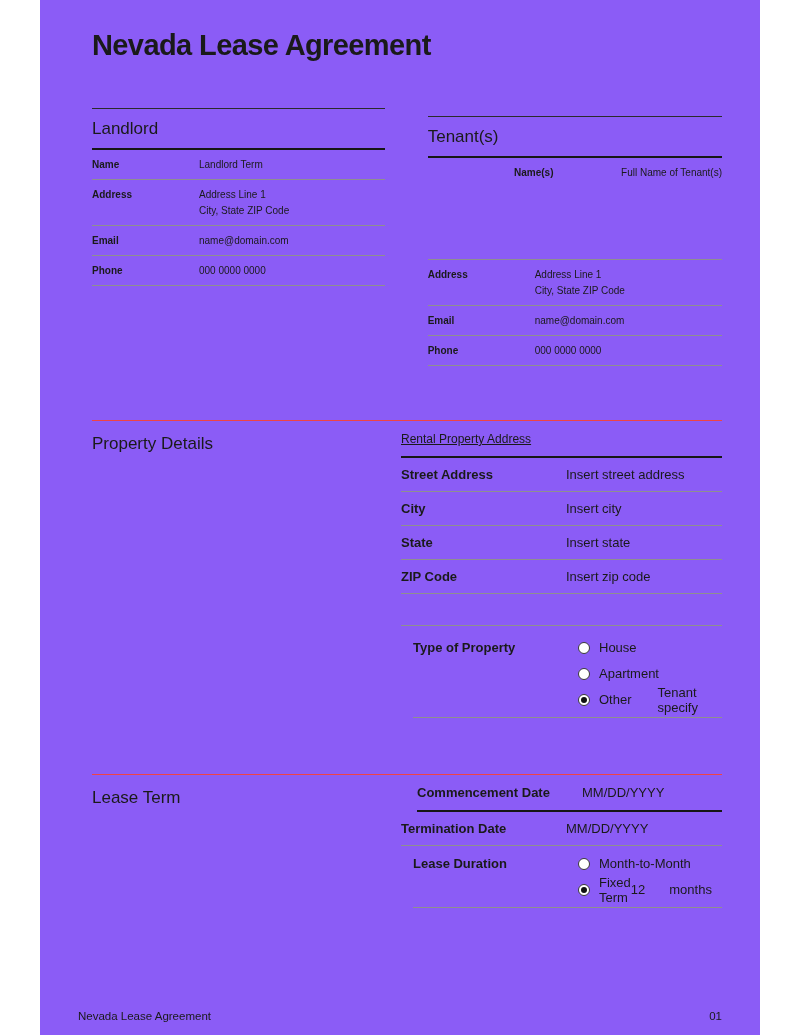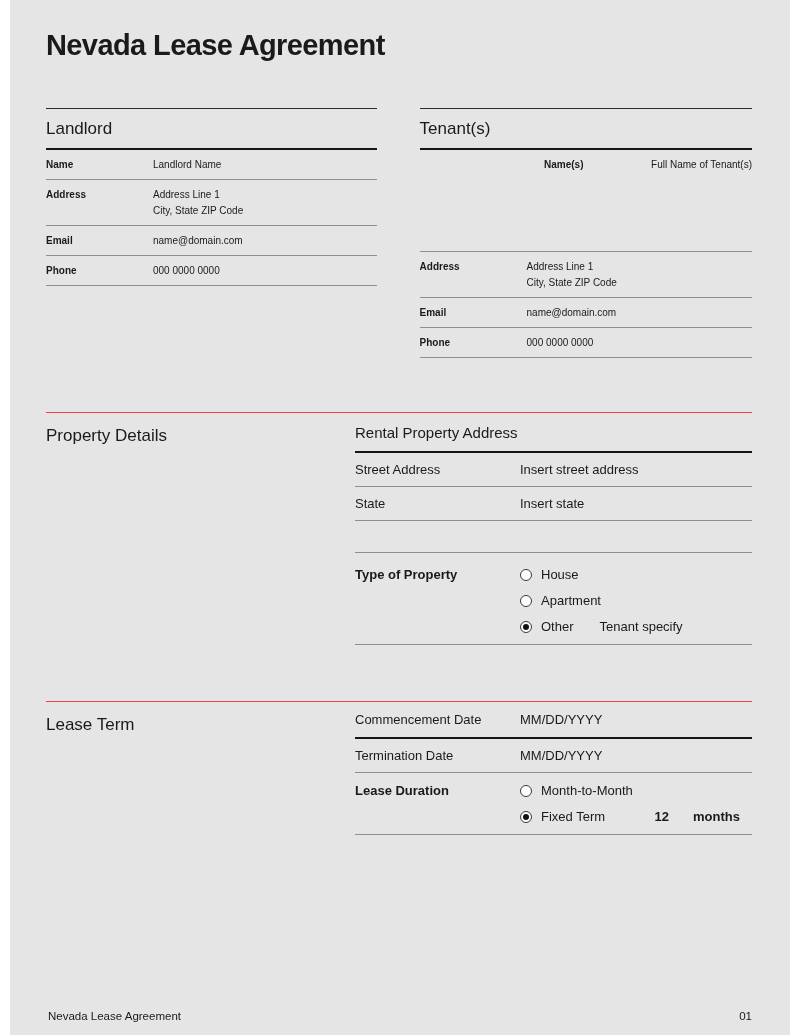--- a/index.html
+++ b/index.html
@@ -4,43 +4,43 @@
 <style>
   * { margin:0; padding:0; box-sizing:border-box; }
   html,body { background:#ffffff; }
   body {
     font-family:"Liberation Sans", sans-serif;
     color:#1a1a1a;
     -webkit-font-smoothing:antialiased;
   }
   .page {
     position:relative;
-    width:780px; height:1035px;
+    width:720px; height:1035px;
     margin:0 auto;
-    background:#e5e5e5;
-    padding:30px 38px 0 36px;
+    background:#8b5cf6;
+    padding:30px 38px 0 52px;
     overflow:hidden;
   }
   h1.doc-title {
     font-size:29px;
     font-weight:bold;
     letter-spacing:-0.6px;
     line-height:1.1;
   }
 
   
   .parties {
     margin-top:46px;
     display:flex;
     justify-content:space-between;
     align-items:flex-start;
     gap:43px;
   }
   .party { width:352px; border-top:1px solid #2b2b2b; }
-  .party.tenant { width:354px; }
+  .party.tenant { width:354px;margin-top:8px; }
   .sec-heading {
     font-size:17px;
     font-weight:normal;
     padding:10px 0 9px 0;
     border-bottom:2px solid #161616;
   }
   .frow {
     display:flex;
     align-items:flex-start;
     padding:7px 0 6px 0;
@@ -57,42 +57,44 @@
     display:flex;
     align-items:flex-start;
     border-top:1px solid #ef4444;
   }
   .wide-section.property { margin-top:54px; }
   .wide-section.lease { margin-top:56px; }
   .sec-left { width:309px; flex-shrink:0; padding-top:13px; }
   .sec-left .sec-title { font-size:17px; font-weight:normal; }
   .sec-right { flex:1; min-width:0; }
   .sub-heading {
-    font-size:15px;
+    font-size:12px;
     font-weight:normal;
     padding:11px 0 10px 0;
     border-bottom:2px solid #161616;
+    text-decoration:underline;
   }
   .prow {
     display:flex;
     align-items:flex-start;
     padding:9px 0 8px 0;
     border-bottom:1px solid #8f8f8f;
     font-size:13px;
     line-height:16px;
   }
-  .prow .plbl { width:165px; flex-shrink:0; font-weight:normal; }
-  .prow.strong-line { border-bottom:2px solid #161616; padding:10px 0 9px 0; }
+  .prow .plbl { width:165px; flex-shrink:0; font-weight:bold; }
+  .prow.strong-line { border-bottom:2px solid #161616; padding:10px 0 9px 0;margin-left:16px; }
   .spacer-row { height:32px; border-bottom:1px solid #8f8f8f; }
   .group-row {
     display:flex;
     align-items:flex-start;
     padding-top:13px;
     border-bottom:1px solid #8f8f8f;
     font-size:13px;
+    margin-left:12px;
   }
   .group-row .plbl { width:165px; flex-shrink:0; font-weight:bold; padding-top:1px; }
   .opts { flex:1; min-width:0; }
   .opt {
     display:flex;
     align-items:center;
     height:18px;
     margin-bottom:8px;
     font-size:13px;
   }
@@ -112,21 +114,20 @@
     width:6px; height:6px;
     background:#111;
     border-radius:50%;
   }
   .opt .hint { margin-left:26px; }
   .opt .fixed-val {
     margin-left:auto;
     display:flex;
     gap:24px;
     padding-right:12px;
-    font-weight:bold;
   }
 
   
   .footer {
     position:absolute;
     left:38px; right:38px; bottom:13px;
     display:flex;
     justify-content:space-between;
     font-size:11.5px;
     color:#1a1a1a;
@@ -138,21 +139,21 @@
 <div class="page">
 
   <h1 class="doc-title">Nevada Lease Agreement</h1>
 
   <div class="parties">
 
     <section class="party landlord">
       <div class="sec-heading">Landlord</div>
       <div class="frow">
         <div class="lbl">Name</div>
-        <div class="val">Landlord Name</div>
+        <div class="val">Landlord Term</div>
       </div>
       <div class="frow">
         <div class="lbl">Address</div>
         <div class="val">
           <div>Address Line 1</div>
           <div>City, State ZIP Code</div>
         </div>
       </div>
       <div class="frow">
         <div class="lbl">Email</div>
@@ -194,22 +195,30 @@
       <div class="sec-title">Property Details</div>
     </div>
     <div class="sec-right">
       <div class="sub-heading">Rental Property Address</div>
 
       <div class="prow">
         <div class="plbl">Street Address</div>
         <div class="pval">Insert street address</div>
       </div>
       <div class="prow">
+        <div class="plbl">City</div>
+        <div class="pval">Insert city</div>
+      </div>
+      <div class="prow">
         <div class="plbl">State</div>
         <div class="pval">Insert state</div>
+      </div>
+      <div class="prow">
+        <div class="plbl">ZIP Code</div>
+        <div class="pval">Insert zip code</div>
       </div>
 
       <div class="spacer-row"></div>
 
       <div class="group-row">
         <div class="plbl">Type of Property</div>
         <div class="opts">
           <div class="opt">
             <span class="radio"></span>
             <span>House</span>

